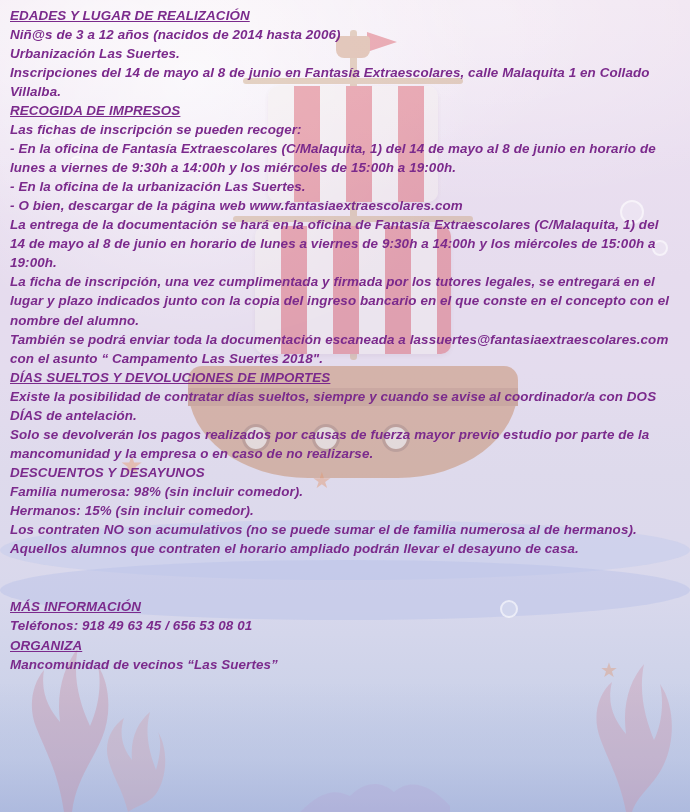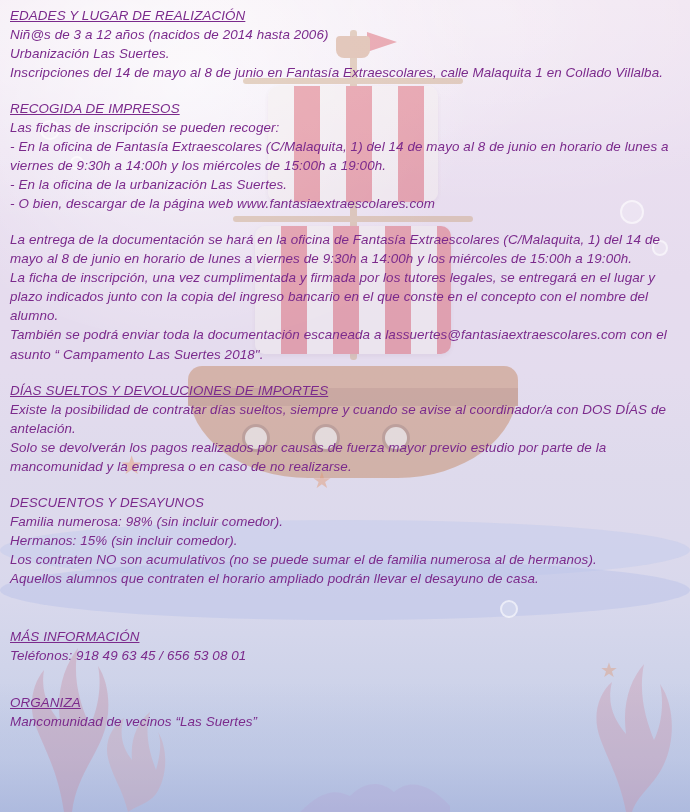--- a/index.html
+++ b/index.html
@@ -186,34 +186,34 @@
   .content {
     position: relative;
     padding: 6px 14px 0 10px;
     box-sizing: border-box;
     width: 690px;
   }
   p, h2 {
     margin: 0;
     font-family: "Liberation Sans", sans-serif;
     font-style: italic;
-    font-weight: normal;
+    font-weight: bold;
     color: #7b2a8c;
     font-size: 13.4px;
     line-height: 1.42;
     letter-spacing: 0.1px;
   }
   h2 {
     text-decoration: underline;
     font-size: 13.4px;
     margin: 0;
   }
   .section { margin-bottom: 0; }
-  .gap-before { margin-top: 17px; }
-  .gap-small { margin-top: 28px; }
+  .gap-before { }
+  .gap-small { margin-top: 1px; }
 </style>
 </head>
 <body>
 
 <div class="poster">
 
   <div class="bg-layer">
     <div class="sun-glow"></div>
     <div class="water-shimmer"></div>
 

